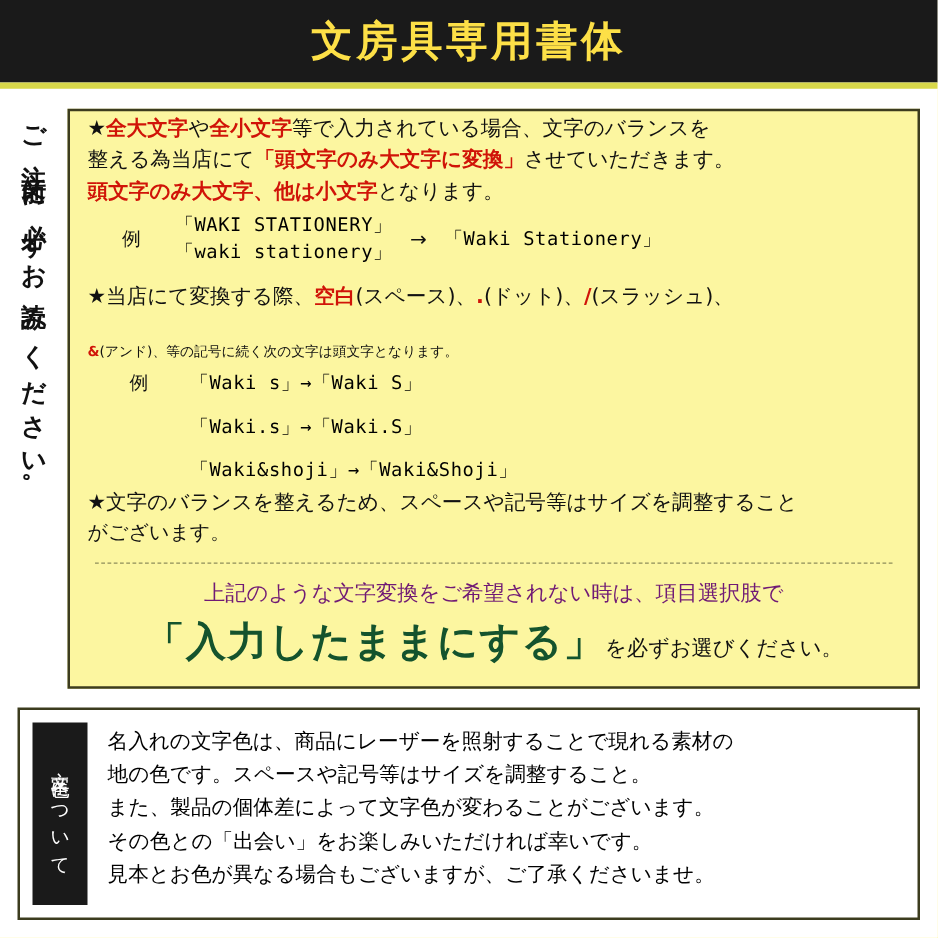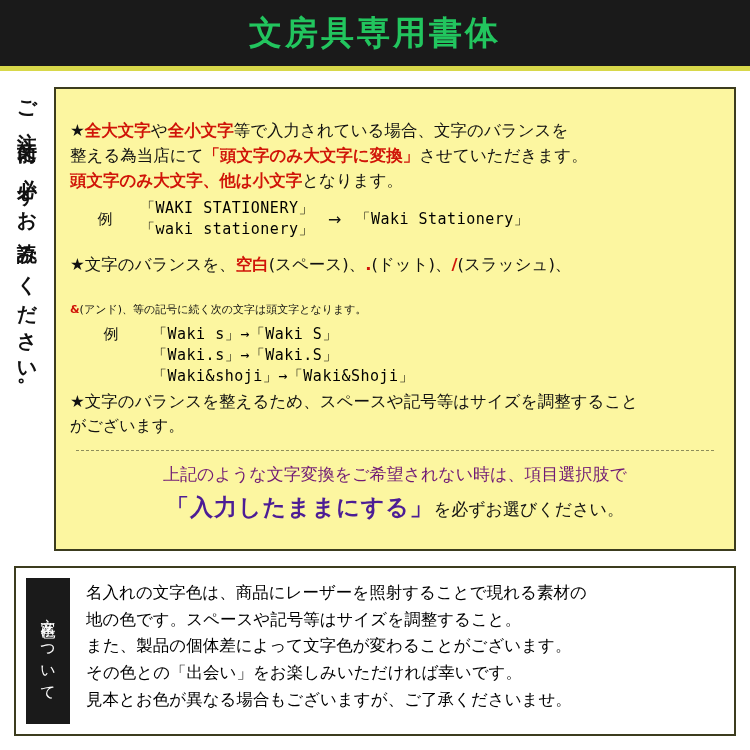--- a/index.html
+++ b/index.html
@@ -15,21 +15,21 @@
     box-sizing:border-box;
     background:#ffffff;
   }
   
   .header{
     position:absolute;left:0;top:0;width:750px;height:66px;
     background:#1a1a1a;
     display:flex;align-items:center;justify-content:center;
   }
   .header-title{
-    color:#22c55e;
+    color:#fde047;
     font-size:33px;
     font-weight:bold;
     letter-spacing:3px;
   }
   .header-rule{
     position:absolute;left:0;top:66px;width:750px;height:5px;
     background:#d8d84a;
   }
   
   .notice-wrap{
@@ -51,21 +51,21 @@
     letter-spacing:6px;
     line-height:1.05;
   }
   .yellow-box{
     position:relative;
     margin:16px 14px 10px 0;
     flex:1;
     background:#fcf6a0;
     border:2px solid #3c3c1e;
     box-sizing:border-box;
-    padding:30px 14px 10px 14px;
+    padding:2px 14px 10px 14px;
   }
   .ln{
     color:#111;
     line-height:1.5;
   }
   .p1{ font-size:16.5px; }
   .redbold{ color:#d01408; font-weight:bold; }
   .mono{
     font-family:"DejaVu Sans Mono","Liberation Mono",monospace;
     font-size:15px;
@@ -76,35 +76,35 @@
     margin-top:6px;
     font-size:15px;
   }
   .ex-label{ width:70px;text-align:center;font-size:15px;color:#111;}
   .ex-stack{ display:flex;flex-direction:column;gap:2px; }
   .ex-arrow{ padding:0 14px;font-size:16px;color:#111;}
   .sec2{ margin-top:14px;font-size:16.5px; }
   .sec2b{ margin-top:24px;font-size:11px; }
   .ex2{ margin-top:6px;display:flex; }
   .ex2 .ex-label{ width:82px; }
-  .ex2-lines{ display:flex;flex-direction:column;gap:2px; }
+  .ex2-lines{ display:flex;flex-direction:column;gap:16px; }
   .sec3{ margin-top:4px;font-size:16.5px; }
   .divider{
     margin:12px 6px 0 6px;
     border-top:1.5px dashed #8d8d5a;
     height:0;
   }
   .closing1{
     margin-top:12px;text-align:center;font-size:17px;color:#701a75;
   }
   .closing2{
     margin-top:6px;text-align:center;font-size:17px;color:#111;
   }
   .big-red{
-    color:#4c1d95;font-weight:bold;font-size:23px;letter-spacing:1px;
+    color:#14532d;font-weight:bold;font-size:32px;letter-spacing:1px;
   }
   
   .color-box{
     position:absolute;left:14px;top:566px;width:722px;height:170px;
     border:2px solid #3c3c1e;
     box-sizing:border-box;
     background:#ffffff;
     display:flex;
   }
   .color-tab{
@@ -163,21 +163,21 @@
         <div class="ex-label">例</div>
         <div class="ex-stack">
           <div class="mono">「WAKI STATIONERY」</div>
           <div class="mono">「waki stationery」</div>
         </div>
         <div class="ex-arrow">→</div>
         <div class="mono">「Waki Stationery」</div>
       </div>
 
       <div class="ln sec2">
-        <span>★文字のバランスを、</span><span class="redbold">空白</span><span>(スペース)、</span><span class="redbold">.</span><span>(ドット)、</span><span class="redbold">/</span><span>(スラッシュ)、</span>
+        <span>★当店にて変換する際、</span><span class="redbold">空白</span><span>(スペース)、</span><span class="redbold">.</span><span>(ドット)、</span><span class="redbold">/</span><span>(スラッシュ)、</span>
       </div>
       <div class="ln sec2b">
         <span class="redbold">&amp;</span><span>(アンド)、等の記号に続く次の文字は頭文字となります。</span>
       </div>
 
       <div class="ex2">
         <div class="ex-label">例</div>
         <div class="ex2-lines">
           <div class="mono">「Waki s」→「Waki S」</div>
           <div class="mono">「Waki.s」→「Waki.S」</div>

